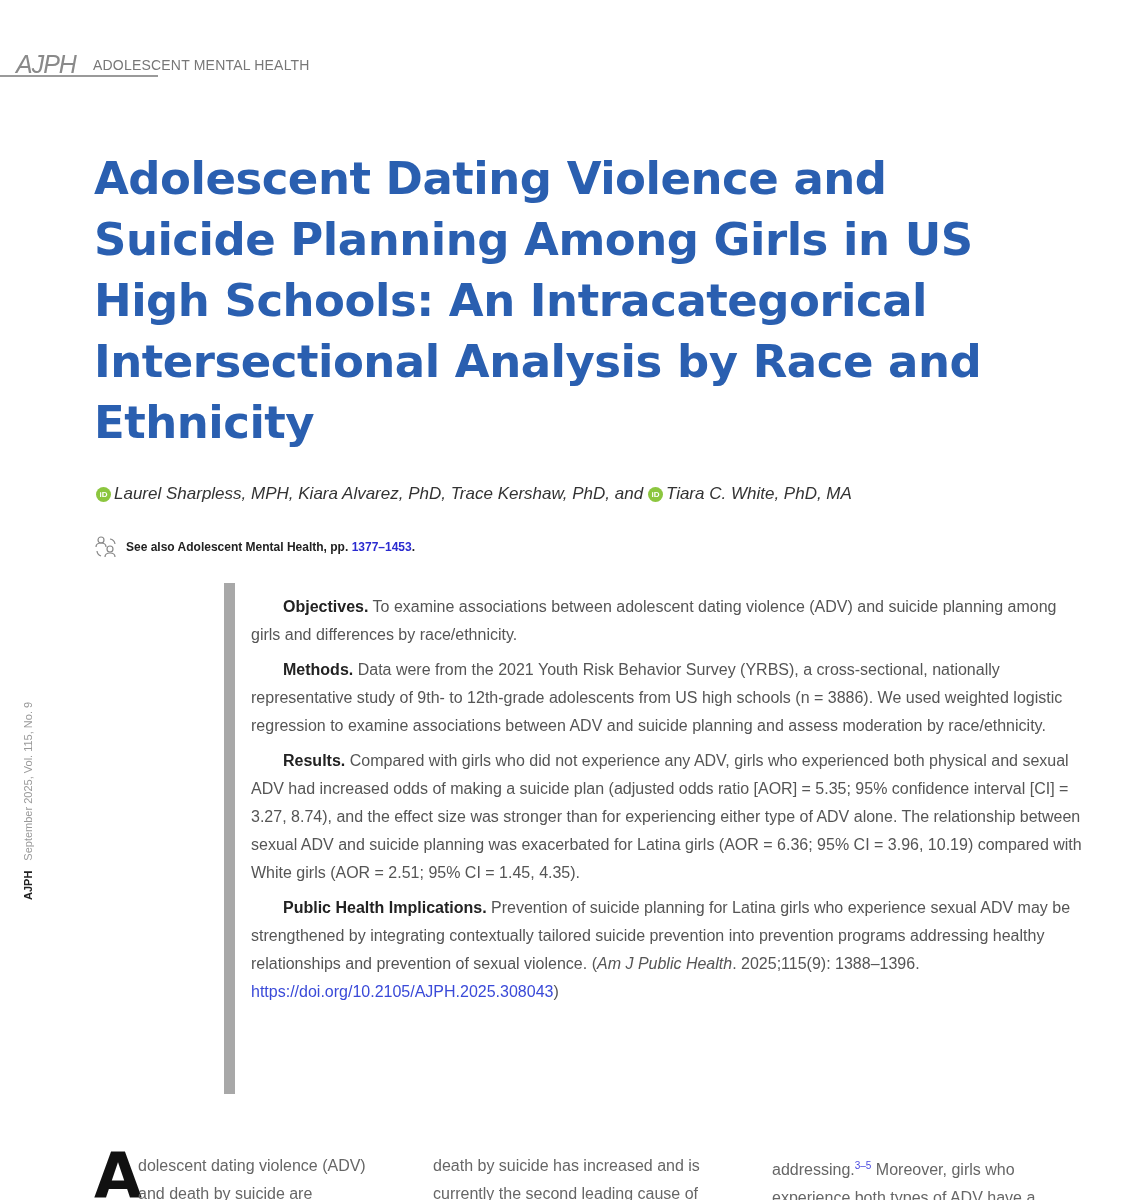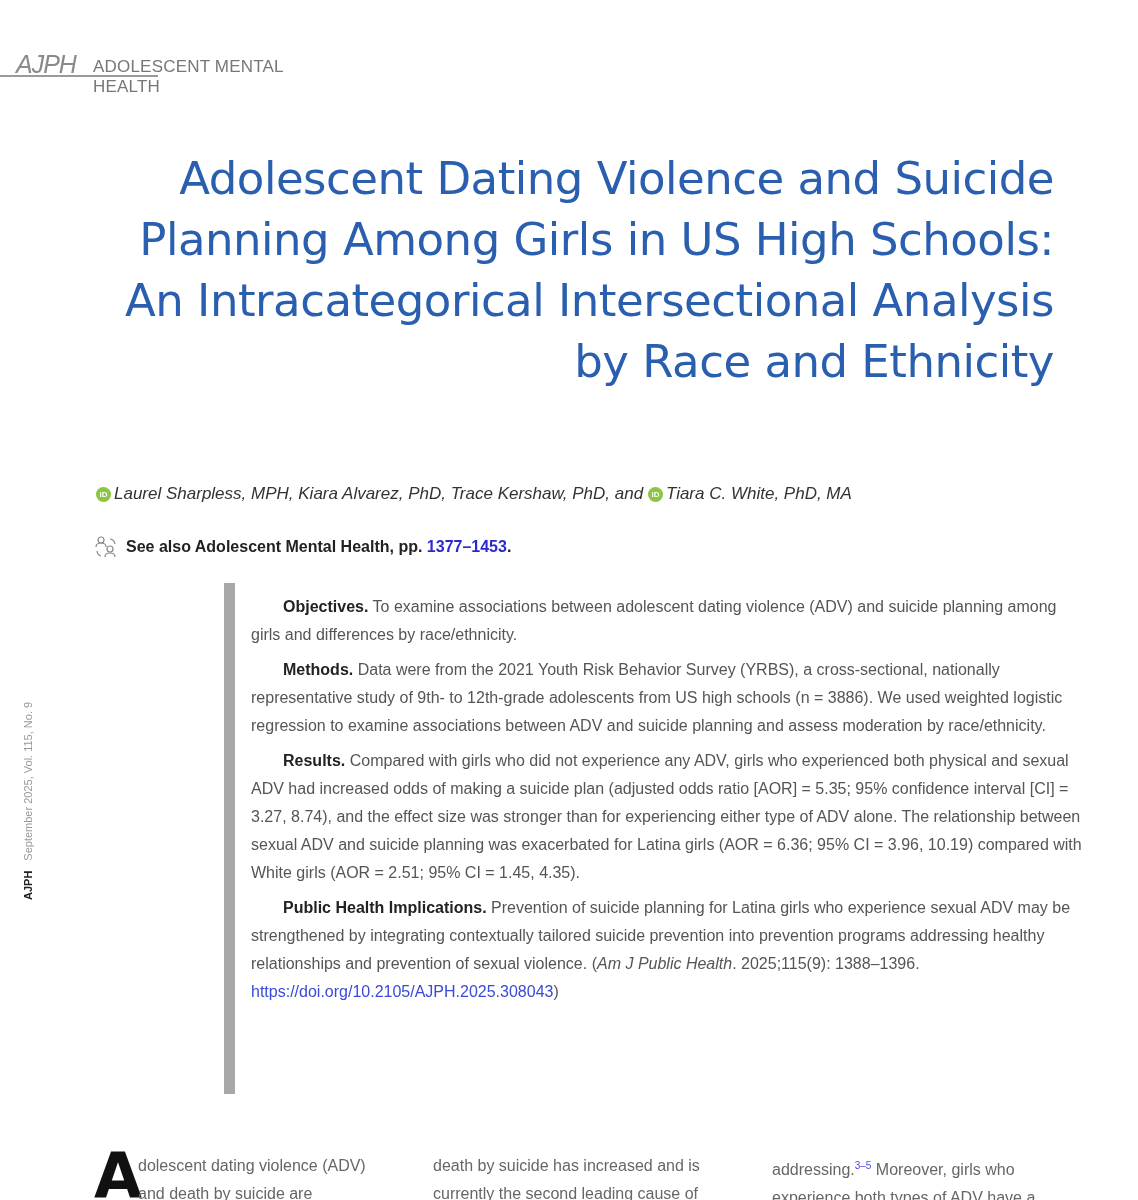--- a/index.html
+++ b/index.html
@@ -13,45 +13,45 @@
       position: absolute; left: 0; top: 46px; width: 320px; height: 40px;
     }
     .header .logo {
       position: absolute; left: 16px; top: 4px;
       font-family: "Liberation Sans", sans-serif;
       font-size: 25px; font-style: italic; letter-spacing: -1px;
       color: #8a8a8a; font-weight: 400;
     }
     .header .section {
       position: absolute; left: 93px; top: 11px;
-      font-size: 17px; letter-spacing: 0.2px; color: #777;
+      font-size: 14px; letter-spacing: 0.2px; color: #777;
       text-transform: uppercase;
     }
     .header .rule {
       position: absolute; left: 0; top: 29px; width: 158px; height: 2px; background: #9a9a9a;
     }
     .title {
       position: absolute; left: 94px; top: 148px; width: 960px;
-      font-family: "DejaVu Sans", sans-serif; font-weight: normal;
+      font-family: "DejaVu Sans", sans-serif; font-weight: bold;
       font-size: 45px; line-height: 61px; color: #2a5fb0;
-      letter-spacing: -0.5px; margin: 0; text-align: right;
+      letter-spacing: -0.5px; margin: 0;
     }
     .authors {
       position: absolute; left: 96px; top: 484px;
       font-size: 17px; font-style: italic; color: #333;
       display: flex; align-items: center; white-space: nowrap;
     }
     .orcid {
       display: inline-block; width: 15px; height: 15px; border-radius: 50%;
       background: #8cc63f; color: #fff; font-size: 8px; font-style: normal;
       font-weight: bold; text-align: center; line-height: 15px; margin-right: 3px;
     }
     .seealso {
       position: absolute; left: 94px; top: 535px;
-      font-size: 16px; font-weight: bold; color: #222;
+      font-size: 12px; font-weight: bold; color: #222;
       display: flex; align-items: center; white-space: nowrap;
     }
     .seealso svg { margin-right: 8px; }
     .seealso a { color: #2a2ad0; text-decoration: none; }
     .side-running {
       position: absolute; left: 22px; top: 900px;
       transform-origin: left top; transform: rotate(-90deg);
       font-size: 11px; color: #999; white-space: nowrap;
     }
     .side-running b { color: #222; margin-right: 10px; font-weight: bold; }

